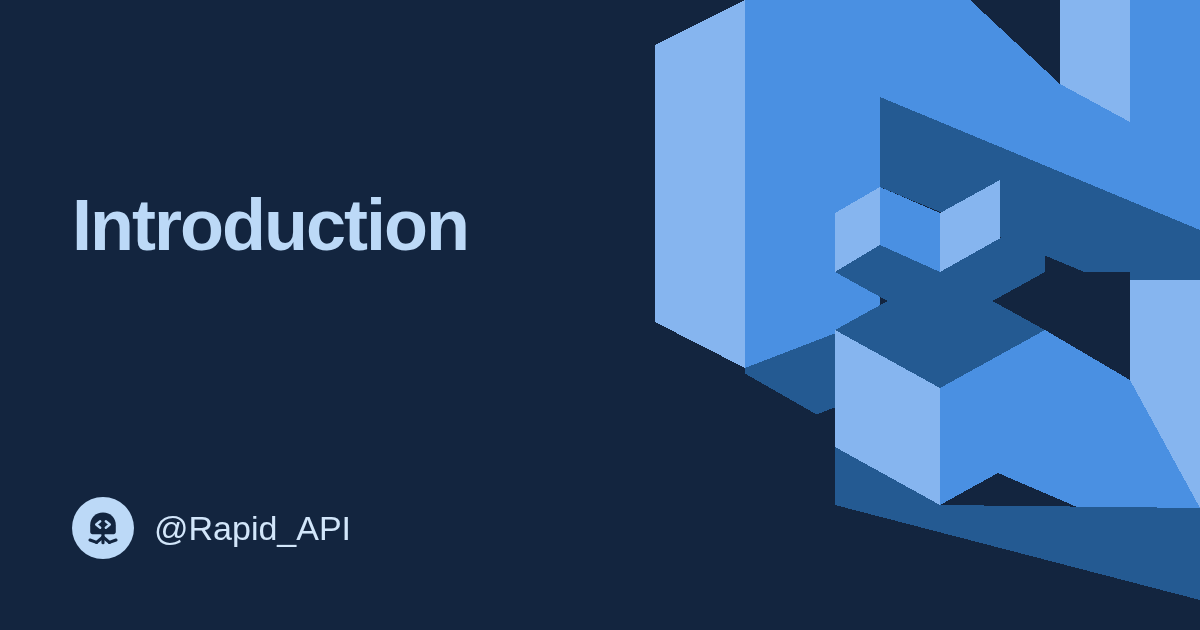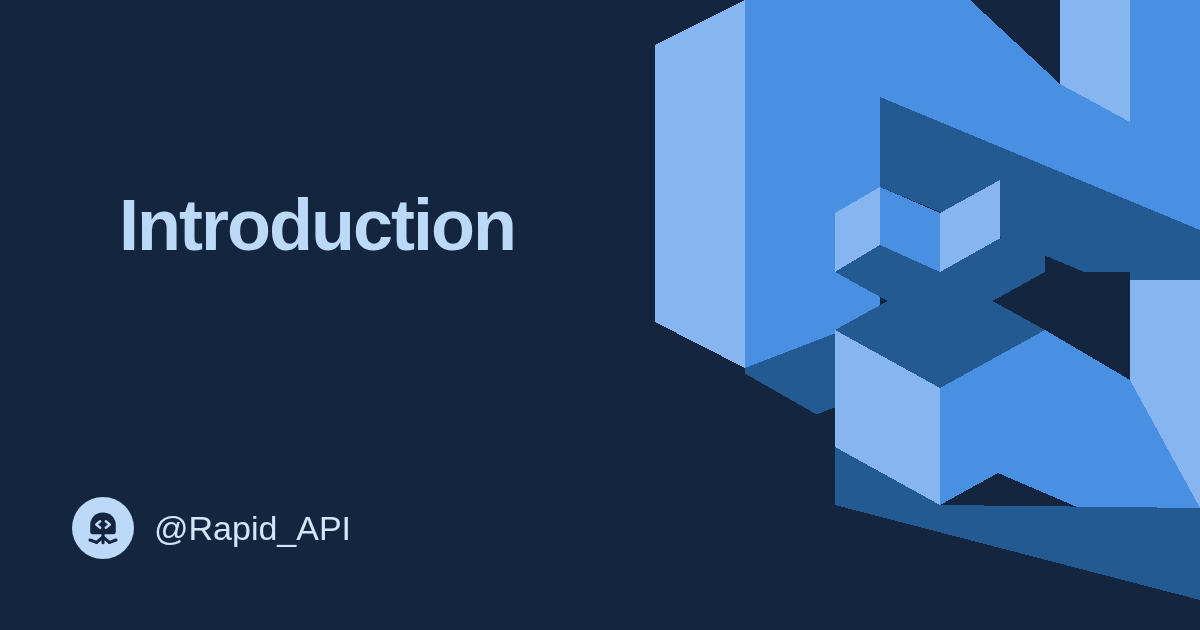--- a/index.html
+++ b/index.html
@@ -32,21 +32,20 @@
   }
   #title-block .line {
     display: block;
     font-family: "Liberation Sans", sans-serif;
     font-weight: 700;
     font-size: 72px;
     line-height: 84px;
     letter-spacing: -2.0px;
     color: #bcd9f7;
     white-space: nowrap;
-    margin-left: 47px;
   }
 
   #author-block {
     position: absolute;
     left: 72px;
     top: 497px;
     display: flex;
     align-items: center;
     gap: 20px;
   }

